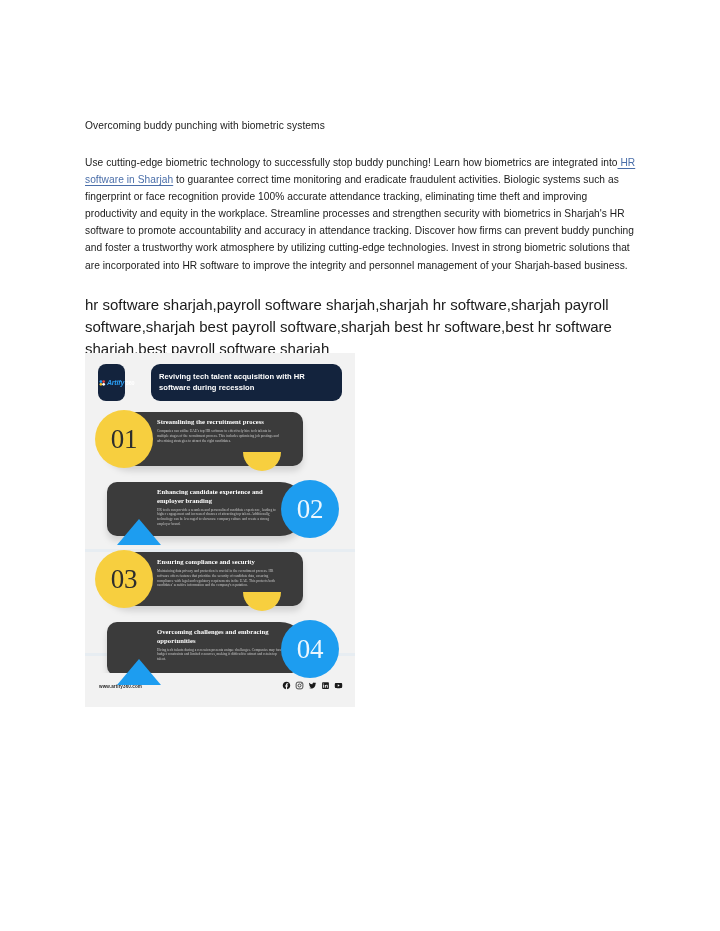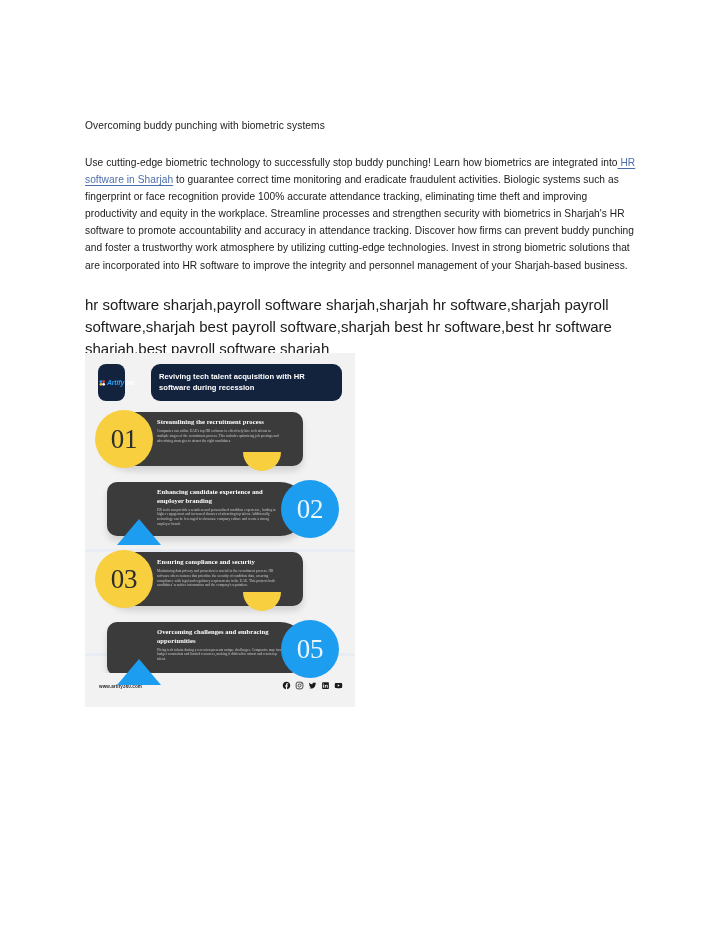--- a/index.html
+++ b/index.html
@@ -358,21 +358,21 @@
           <div class="step-title">Ensuring compliance and security</div>
           <div class="step-body">Maintaining data privacy and protection is crucial in the recruitment process. HR software offers features that prioritize the security of candidate data, ensuring compliance with legal and regulatory requirements in the UAE. This protects both candidates' sensitive information and the company's reputation.</div>
         </div>
       </div>
 
       <div class="step" style="top:266px;">
         <div class="step-shadow" style="left:22px;border-radius:10px 27px 27px 10px;"></div>
         <div class="tri-blue" style="left:32px; top:40px;"></div>
         <div class="step-card right-round"></div>
         <div class="num-circle num-blue" style="left:196px; top:1px;">
-          <span>05</span>
+          <span>04</span>
         </div>
         <div class="step-text" style="left:72px;">
           <div class="step-title">Overcoming challenges and embracing opportunities</div>
           <div class="step-body">Hiring tech talents during a recession presents unique challenges. Companies may face budget constraints and limited resources, making it difficult to attract and retain top talent.</div>
         </div>
       </div>
 
       <div class="ig-footer">
         <div class="ig-footer-url">www.artify360.com</div>
         <div class="ig-social">

